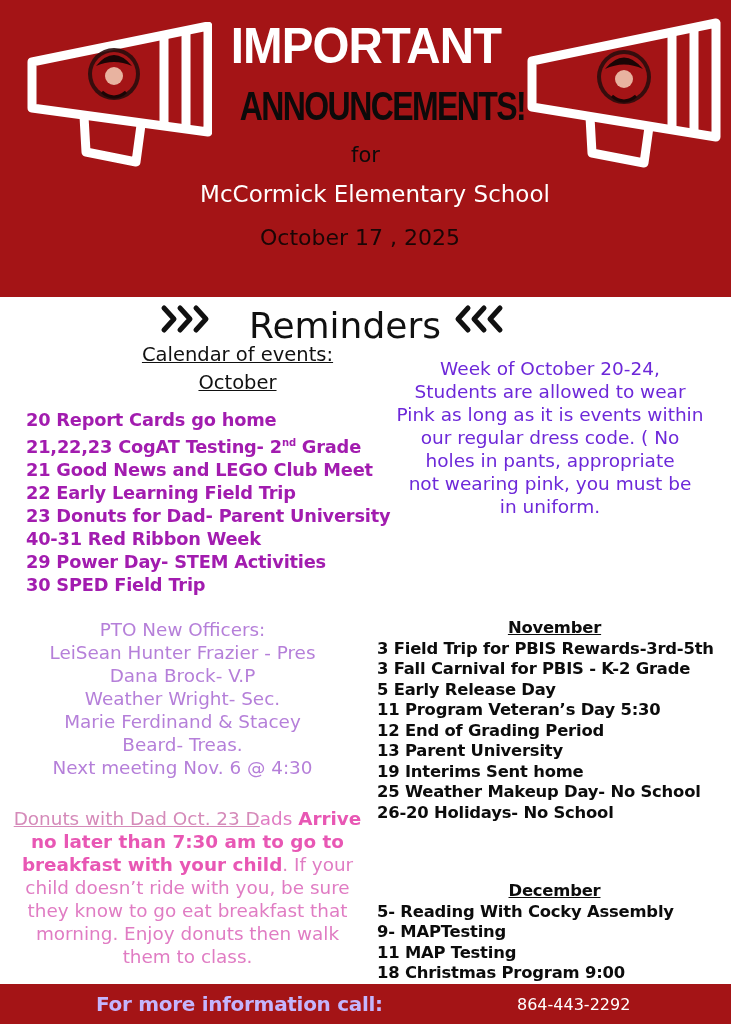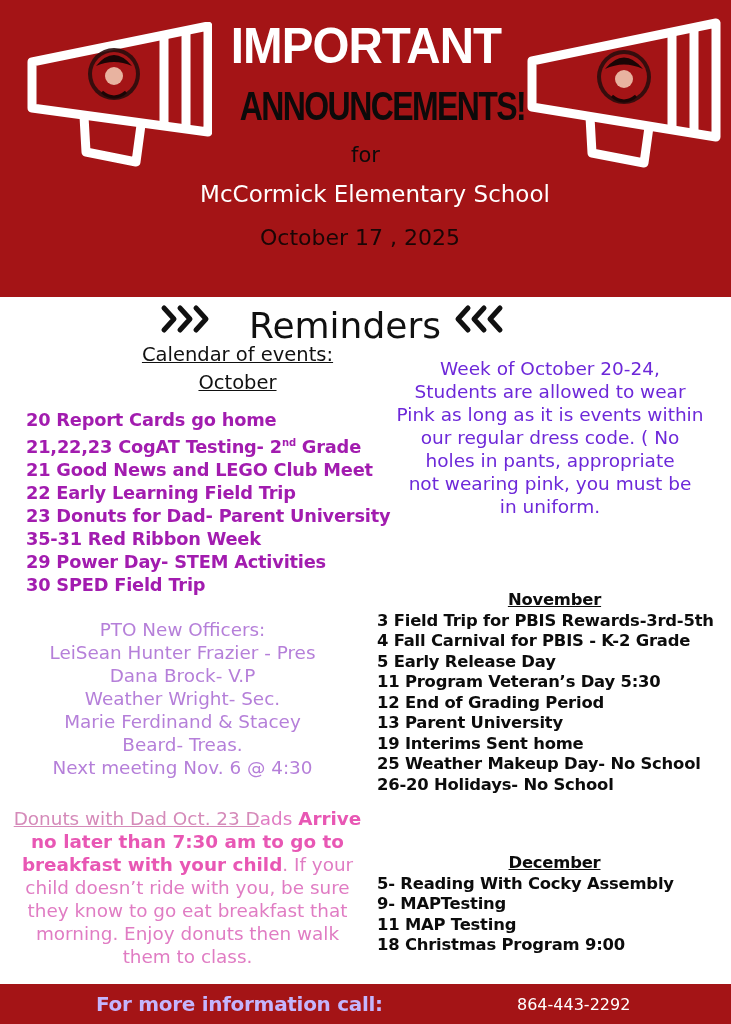--- a/index.html
+++ b/index.html
@@ -74,21 +74,21 @@
     position: absolute; left: 10px; top: 807px; width: 355px; text-align: center;
     color: #e07cc3; font-size: 18.4px; line-height: 23px;
   }
   .donuts .u { text-decoration: underline; color: #d58ab9; }
   .donuts .b { font-weight: 700; color: #e857b4; }
   .nov-block {
     position: absolute; left: 377px; top: 590px; width: 345px;
     font-weight: 700; font-size: 16.4px; line-height: 20.5px; color: #0c0c0c;
     letter-spacing: -0.2px;
   }
-  .month-heading { text-align: center; text-decoration: underline; padding-left: 10px; }
+  .month-heading { text-align: center; text-decoration: underline; padding-left: 10px; margin-top: 28px; }
   .dec-block {
     position: absolute; left: 377px; top: 853px; width: 345px;
     font-weight: 700; font-size: 16.4px; line-height: 20.5px; color: #0c0c0c;
     letter-spacing: -0.2px;
   }
   .footer {
     position: absolute; left: 0; top: 984px; width: 731px; height: 40px;
     background: #a41416;
   }
   .footer-label {
@@ -166,21 +166,21 @@
   <div><span>Calendar of events:</span></div>
   <div><span>October</span></div>
 </div>
 
 <div class="oct-list">
   <div>20 Report Cards go home</div>
   <div><span>21,22,23 CogAT Testing- 2</span><sup>nd</sup><span> Grade</span></div>
   <div>21 Good News and LEGO Club Meet</div>
   <div>22 Early Learning  Field Trip</div>
   <div>23 Donuts for Dad- Parent University</div>
-  <div>35-31 Red Ribbon Week</div>
+  <div>40-31 Red Ribbon Week</div>
   <div>29 Power Day- STEM Activities</div>
   <div>30 SPED Field Trip</div>
 </div>
 
 <div class="pink-note">
   <div>Week of October 20-24,</div>
   <div>Students are allowed to wear</div>
   <div>Pink as long as it is events within</div>
   <div>our regular dress code. ( No</div>
   <div>holes in pants, appropriate</div>
@@ -196,21 +196,21 @@
   <div>Marie Ferdinand &amp; Stacey</div>
   <div>Beard- Treas.</div>
   <div>Next meeting Nov. 6 @ 4:30</div>
 </div>
 
 <div class="donuts"><span class="u">Donuts with Dad Oct. 23 D</span><span>ads</span> <span class="b">Arrive no later than 7:30 am to go to breakfast with your child</span><span>. If your child doesn’t ride with you, be sure they know to go eat breakfast that morning. Enjoy donuts then walk them to class.</span></div>
 
 <div class="nov-block">
   <div class="month-heading">November</div>
   <div>3 Field Trip for PBIS Rewards-3rd-5th</div>
-  <div>4 Fall Carnival for PBIS - K-2 Grade</div>
+  <div>3 Fall Carnival for PBIS - K-2 Grade</div>
   <div>5 Early Release Day</div>
   <div>11 Program Veteran’s Day 5:30</div>
   <div>12 End of Grading Period</div>
   <div>13 Parent University</div>
   <div>19 Interims Sent home</div>
   <div>25 Weather Makeup Day- No School</div>
   <div>26-20 Holidays- No School</div>
 </div>
 
 <div class="dec-block">

